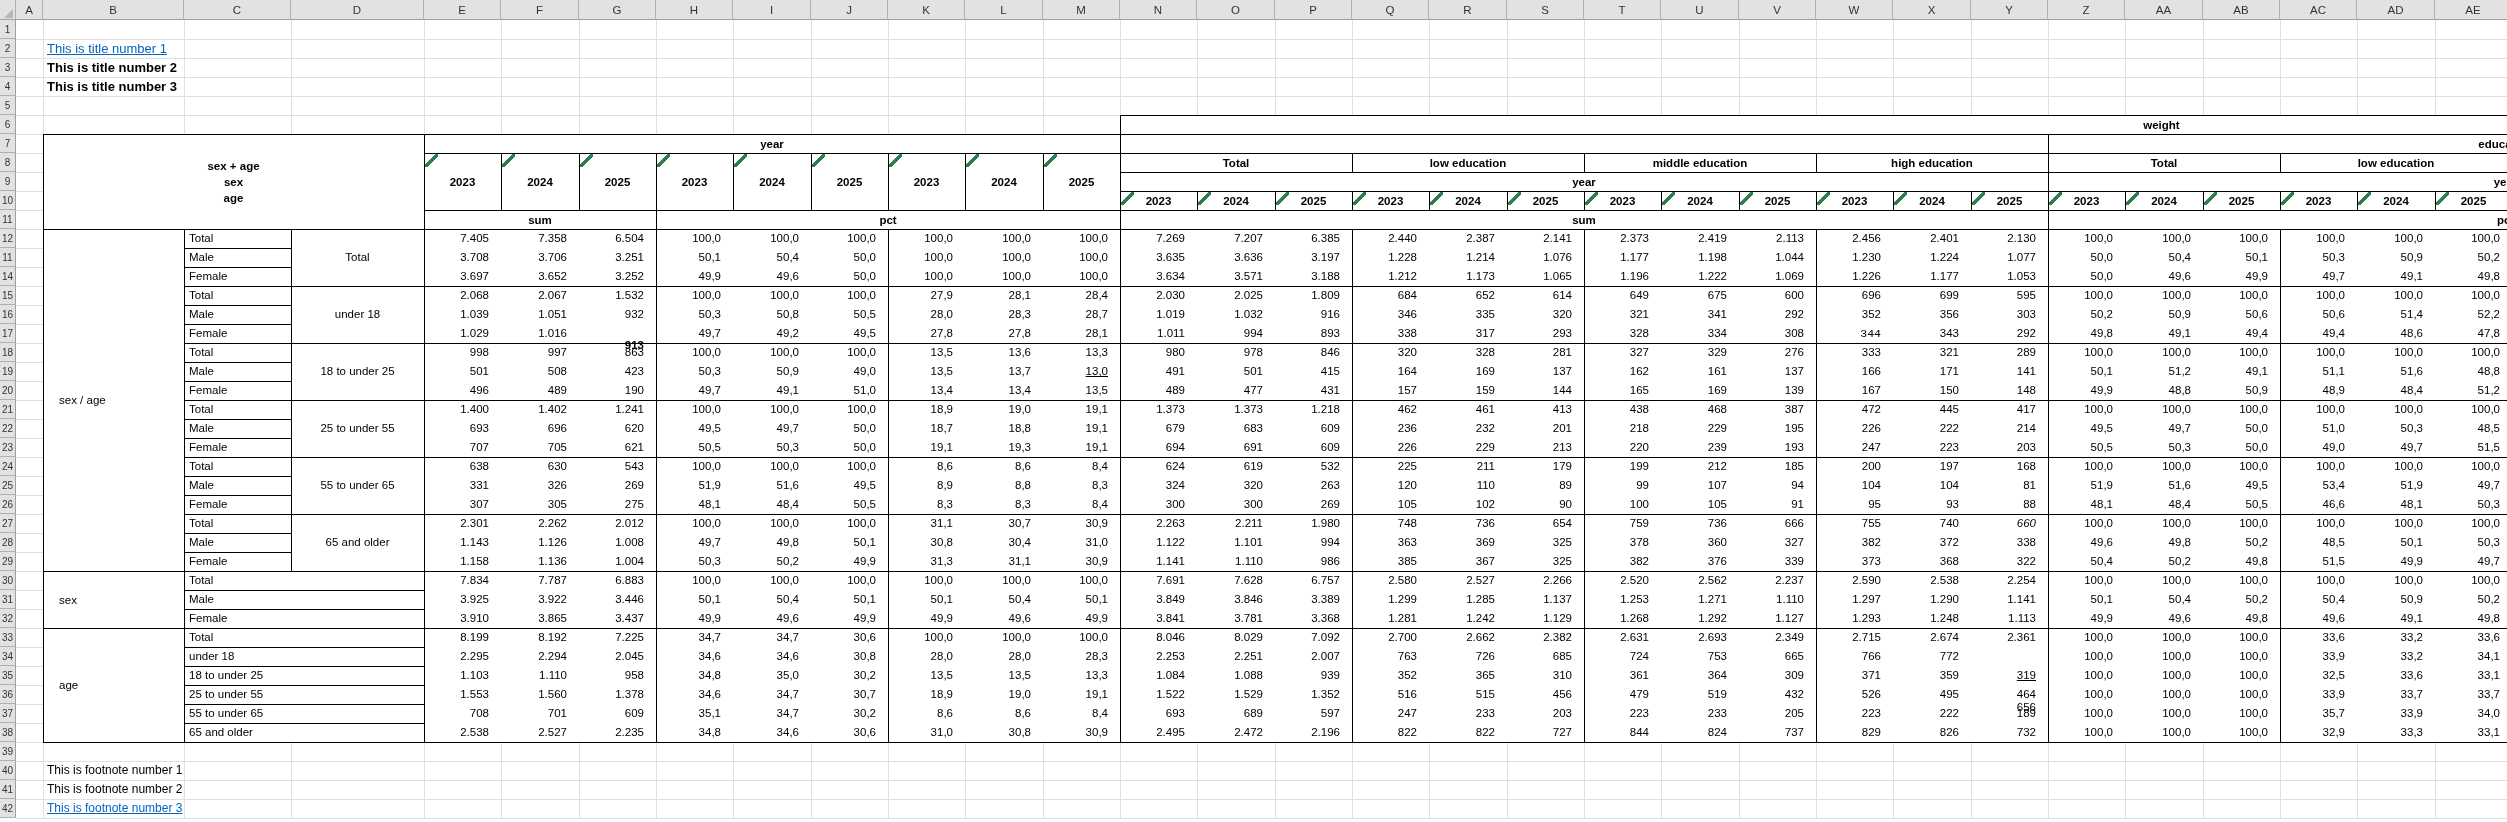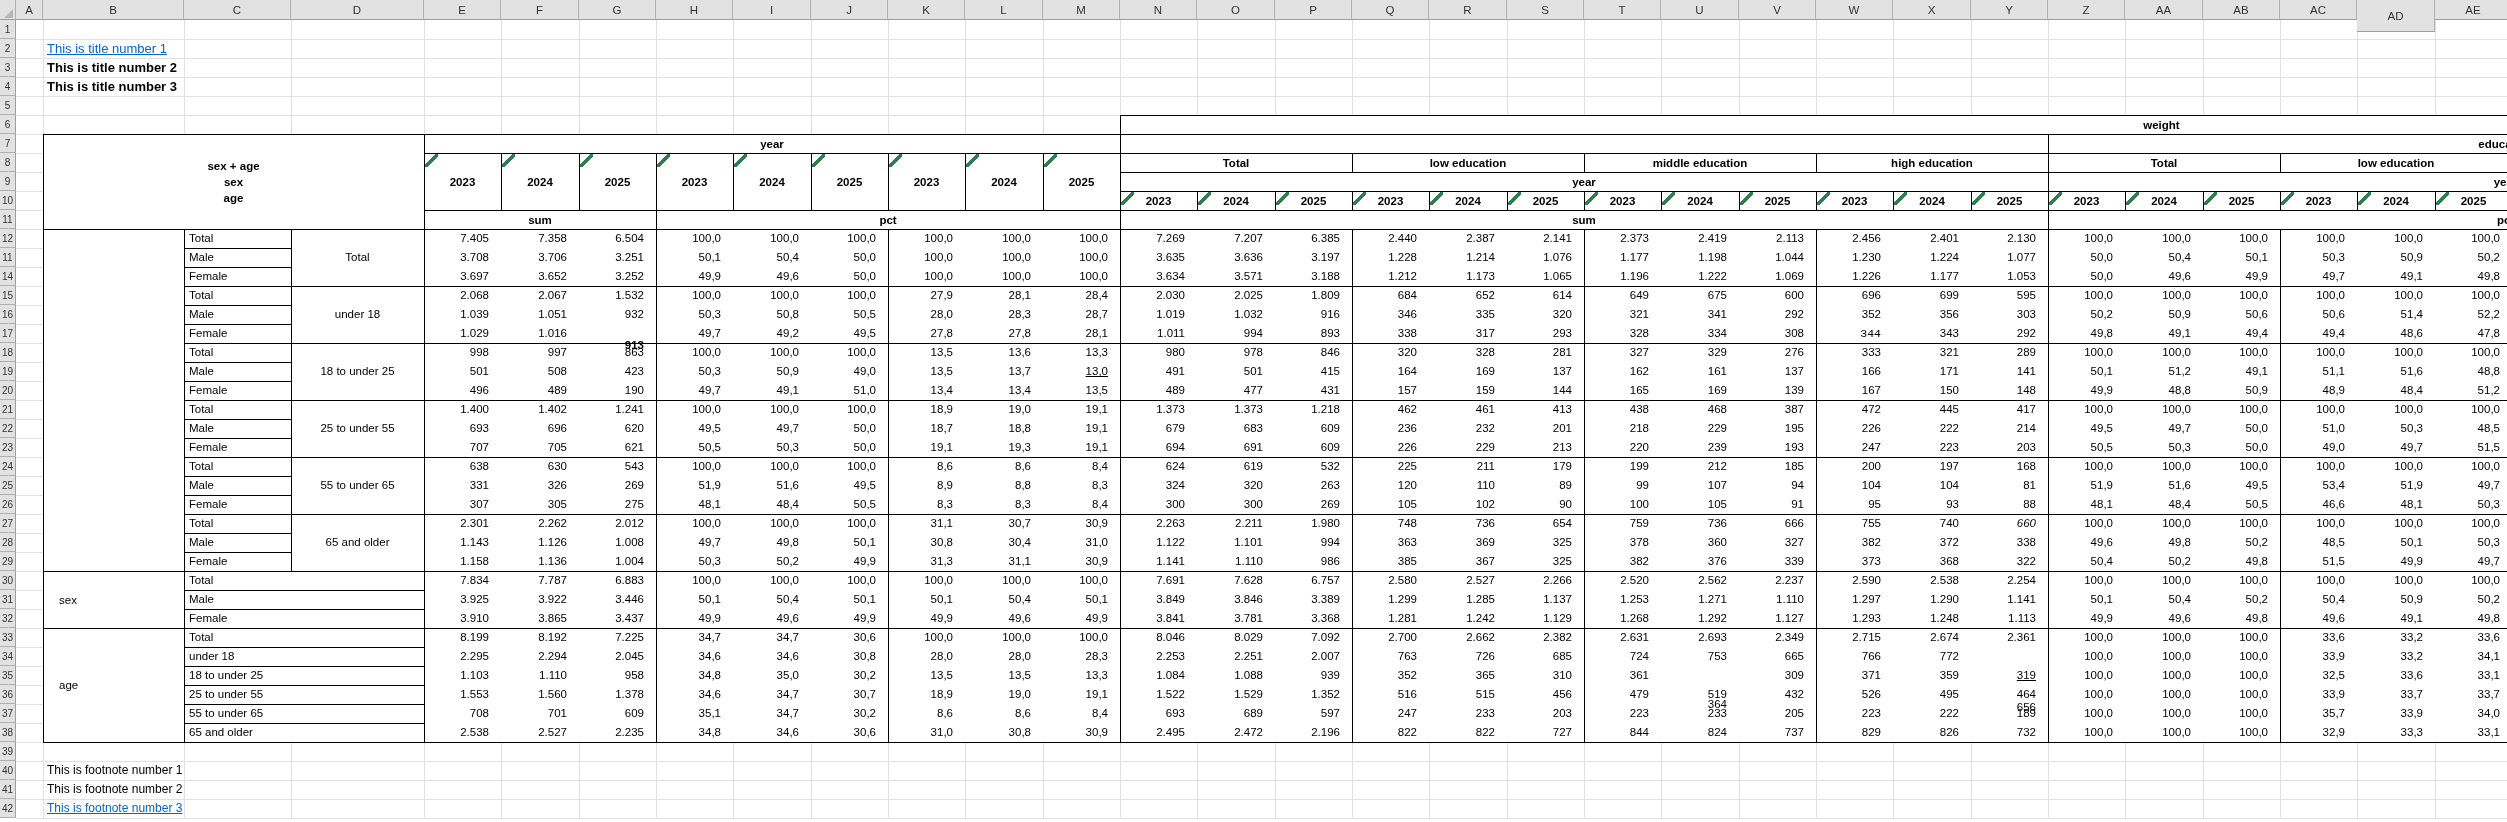--- a/index.html
+++ b/index.html
@@ -70,20 +70,21 @@
   <div class="hc h-pctL">pct</div>
   <div class="hc h-sumR">sum</div>
   <div class="hc h-pctR">pct</div>
   <div class="hc g0">Total</div>
   <div class="hc g1">low education</div>
   <div class="hc g2">middle education</div>
   <div class="hc g3">high education</div>
   <div class="hc g4">Total</div>
   <div class="hc g5">low education</div>
 
+  <div class="bl1">sex / age</div>
   <div class="bl2">sex</div>
   <div class="bl3">age</div>
 
   <div class="fn" style="top:761px">This is footnote number 1</div>
   <div class="fn" style="top:780px">This is footnote number 2</div>
   <div class="fn link" style="top:799px">This is footnote number 3</div>
 <div class="corner" style="left: 0px; top: 0px; width: 16px; height: 20px;"></div>
     <div class="tri" style="left: 4px; top: 9px;"></div>
     <div class="colhead" style="left: 16px; top: 0px; width: 27px; height: 20px;">A</div>
     <div class="colhead" style="left: 43px; top: 0px; width: 141px; height: 20px;">B</div>
@@ -107,21 +108,21 @@
     <div class="colhead" style="left: 1584px; top: 0px; width: 77px; height: 20px;">T</div>
     <div class="colhead" style="left: 1661px; top: 0px; width: 78px; height: 20px;">U</div>
     <div class="colhead" style="left: 1739px; top: 0px; width: 77px; height: 20px;">V</div>
     <div class="colhead" style="left: 1816px; top: 0px; width: 77px; height: 20px;">W</div>
     <div class="colhead" style="left: 1893px; top: 0px; width: 78px; height: 20px;">X</div>
     <div class="colhead" style="left: 1971px; top: 0px; width: 77px; height: 20px;">Y</div>
     <div class="colhead" style="left: 2048px; top: 0px; width: 77px; height: 20px;">Z</div>
     <div class="colhead" style="left: 2125px; top: 0px; width: 78px; height: 20px;">AA</div>
     <div class="colhead" style="left: 2203px; top: 0px; width: 77px; height: 20px;">AB</div>
     <div class="colhead" style="left: 2280px; top: 0px; width: 77px; height: 20px;">AC</div>
-    <div class="colhead" style="left: 2357px; top: 0px; width: 78px; height: 32px;">AD</div>
+    <div class="colhead" style="left: 2357px; top: 0px; width: 78px; height: 20px;">AD</div>
     <div class="colhead" style="left: 2435px; top: 0px; width: 77px; height: 20px;">AE</div>
     <div class="rowhead" style="left: 0px; top: 20px; width: 16px; height: 19px;">1</div>
     <div class="rowhead" style="left: 0px; top: 39px; width: 16px; height: 19px;">2</div>
     <div class="rowhead" style="left: 0px; top: 58px; width: 16px; height: 19px;">3</div>
     <div class="rowhead" style="left: 0px; top: 77px; width: 16px; height: 19px;">4</div>
     <div class="rowhead" style="left: 0px; top: 96px; width: 16px; height: 19px;">5</div>
     <div class="rowhead" style="left: 0px; top: 115px; width: 16px; height: 19px;">6</div>
     <div class="rowhead" style="left: 0px; top: 134px; width: 16px; height: 19px;">7</div>
     <div class="rowhead" style="left: 0px; top: 153px; width: 16px; height: 19px;">8</div>
     <div class="rowhead" style="left: 0px; top: 172px; width: 16px; height: 19px;">9</div>
@@ -1019,21 +1020,21 @@
     <div class="dc" style="left: 888px; top: 666px; width: 65px; height: 19px;">13,5</div>
     <div class="dc" style="left: 965px; top: 666px; width: 66px; height: 19px;">13,5</div>
     <div class="dc" style="left: 1043px; top: 666px; width: 65px; height: 19px;">13,3</div>
     <div class="dc" style="left: 1120px; top: 666px; width: 65px; height: 19px;">1.084</div>
     <div class="dc" style="left: 1197px; top: 666px; width: 66px; height: 19px;">1.088</div>
     <div class="dc" style="left: 1275px; top: 666px; width: 65px; height: 19px;">939</div>
     <div class="dc" style="left: 1352px; top: 666px; width: 65px; height: 19px;">352</div>
     <div class="dc" style="left: 1429px; top: 666px; width: 66px; height: 19px;">365</div>
     <div class="dc" style="left: 1507px; top: 666px; width: 65px; height: 19px;">310</div>
     <div class="dc" style="left: 1584px; top: 666px; width: 65px; height: 19px;">361</div>
-    <div class="dc" style="left: 1661px; top: 695px; width: 66px; height: 19px;">364</div>
+    <div class="dc" style="left: 1661px; top: 666px; width: 66px; height: 19px;">364</div>
     <div class="dc" style="left: 1739px; top: 666px; width: 65px; height: 19px;">309</div>
     <div class="dc" style="left: 1816px; top: 666px; width: 65px; height: 19px;">371</div>
     <div class="dc" style="left: 1893px; top: 666px; width: 66px; height: 19px;">359</div>
     <div class="dc" style="left: 1971px; top: 666px; width: 65px; height: 19px; text-decoration: underline;">319</div>
     <div class="dc" style="left: 2048px; top: 666px; width: 65px; height: 19px;">100,0</div>
     <div class="dc" style="left: 2125px; top: 666px; width: 66px; height: 19px;">100,0</div>
     <div class="dc" style="left: 2203px; top: 666px; width: 65px; height: 19px;">100,0</div>
     <div class="dc" style="left: 2280px; top: 666px; width: 65px; height: 19px;">32,5</div>
     <div class="dc" style="left: 2357px; top: 666px; width: 66px; height: 19px;">33,6</div>
     <div class="dc" style="left: 2435px; top: 666px; width: 65px; height: 19px;">33,1</div>

